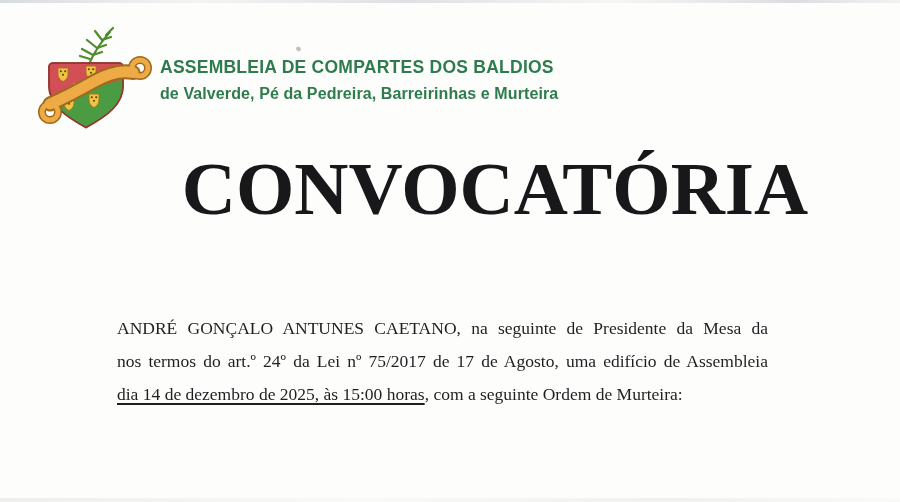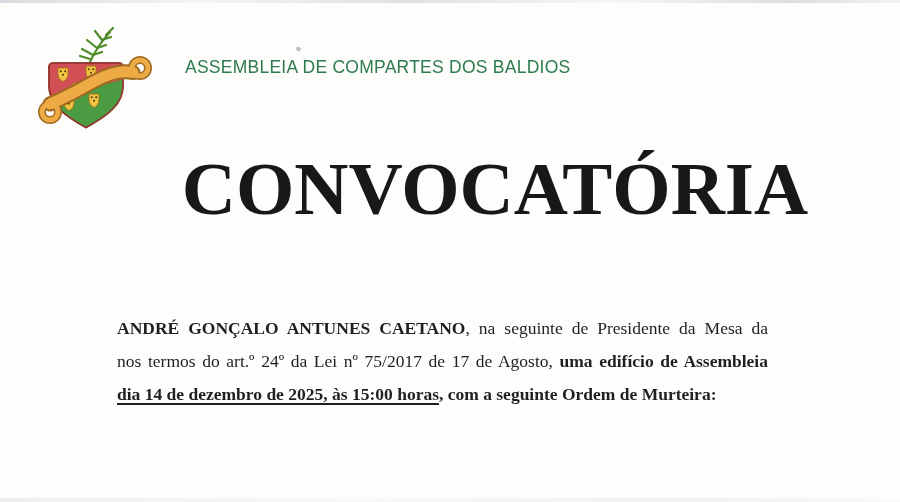--- a/index.html
+++ b/index.html
@@ -31,40 +31,40 @@
   .sh-red{fill:var(--c-shield_red);stroke:var(--c-shield_red_outline);stroke-width:1.6;}
   .sh-green{fill:var(--c-shield_green);}
   .sh-outline{fill:none;stroke:var(--c-shield_red_outline);stroke-width:1.6;}
   .esc{fill:var(--c-escutcheon_yellow);stroke:var(--c-escutcheon_outline);stroke-width:.9;}
   .esc-dot{fill:#4a3a12;}
   .rib-case{fill:none;stroke:var(--c-ribbon_outline);stroke-linecap:round;}
   .rib-band{fill:none;stroke:var(--c-ribbon_orange);stroke-linecap:round;}
   .sprig{fill:none;stroke:var(--c-sprig_green);stroke-linecap:round;}
   
   .org-block{
-    position:absolute;left:185px;top:57px;
-    font-family:"Liberation Sans", sans-serif;font-weight:400;
+    position:absolute;left:160px;top:57px;
+    font-family:"Liberation Sans", sans-serif;font-weight:700;
     color:var(--c-brand_green);
   }
   .org-name{font-size:17.5px;letter-spacing:.25px;}
   .org-subtitle{font-size:16px;margin-top:7px;letter-spacing:.1px;}
   
   .doc-title{
     position:absolute;left:0;top:150px;width:900px;text-align:center;
     font-family:"Liberation Serif", serif;font-weight:700;
     font-size:75px;line-height:1.05;color:#18181b;letter-spacing:0;padding-left:45px;
   }
   
   .body-paragraph{
     position:absolute;left:117px;top:312px;width:651px;
     font-size:17.5px;line-height:33px;color:#1f1f22;
   }
   .body-paragraph .line{white-space:normal;}
   .body-paragraph .line.justify{text-align:justify;text-align-last:justify;}
-  .body-paragraph .b{font-weight:700;}
+  .body-paragraph .b{font-weight:400;}
   .body-paragraph .u{
     text-decoration:underline;
     text-decoration-thickness:1.9px;
     text-underline-offset:3px;
     text-align:center;
   }
 </style>
 </head>
 <body>
 
@@ -135,20 +135,21 @@
     <circle class="rib-case" stroke-width="8" cx="16" cy="86" r="8"></circle>
     <circle class="rib-case" stroke-width="8" cx="106" cy="42" r="8"></circle>
     <path class="rib-band" stroke-width="11" d="M16,78 C30,72 45,64 60,55.5 C75,47 88,44 99,46.5"></path>
     <circle class="rib-band" stroke-width="5" cx="16" cy="86" r="8"></circle>
     <circle class="rib-band" stroke-width="5" cx="106" cy="42" r="8"></circle>
   </g>
 </svg>
 
 <div class="org-block">
   <div class="org-name">ASSEMBLEIA DE COMPARTES DOS BALDIOS</div>
+  <div class="org-subtitle">de Valverde, Pé da Pedreira, Barreirinhas e Murteira</div>
 </div>
 
 <div class="doc-title">CONVOCATÓRIA</div>
 
 <div class="body-paragraph">
     <div class="line justify"><span class="b ">ANDRÉ GONÇALO ANTUNES CAETANO</span><span class="">, na seguinte de Presidente da Mesa da</span></div>
     <div class="line justify"><span class="">nos termos do art.º 24º da Lei nº 75/2017 de 17 de Agosto, </span><span class="b ">uma edifício de Assembleia</span></div>
     <div class="line"><span class="b u">dia 14 de dezembro de 2025, às 15:00 horas</span><span class="b ">, com a seguinte Ordem de Murteira:</span></div>
   </div>
 

